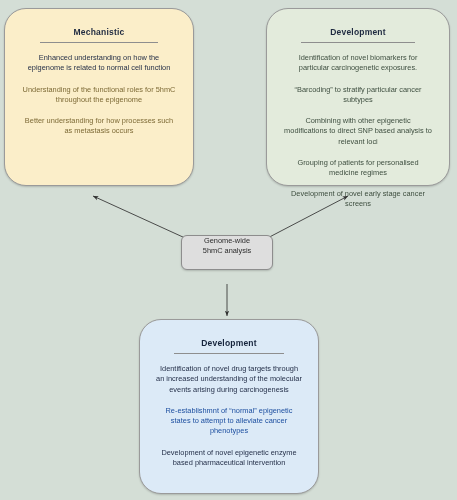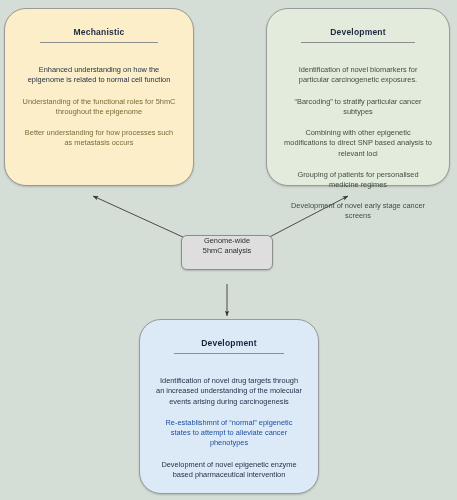--- a/index.html
+++ b/index.html
@@ -43,21 +43,21 @@
     margin: 4px 0 0 0;
     line-height: 1.2;
   }
   .title-rule {
     width: 72%;
     height: 1px;
     background: #8e8e8e;
     margin: 5px auto 0 auto;
   }
   .panel-body {
-    margin-top: 22px;
+    margin-top: 10px;
   }
   .para {
     font-size: 7.4px;
     line-height: 1.38;
     margin: 0 0 11px 0;
     padding: 0 4px;
   }
   .para:last-child {
     margin-bottom: 0;
   }

